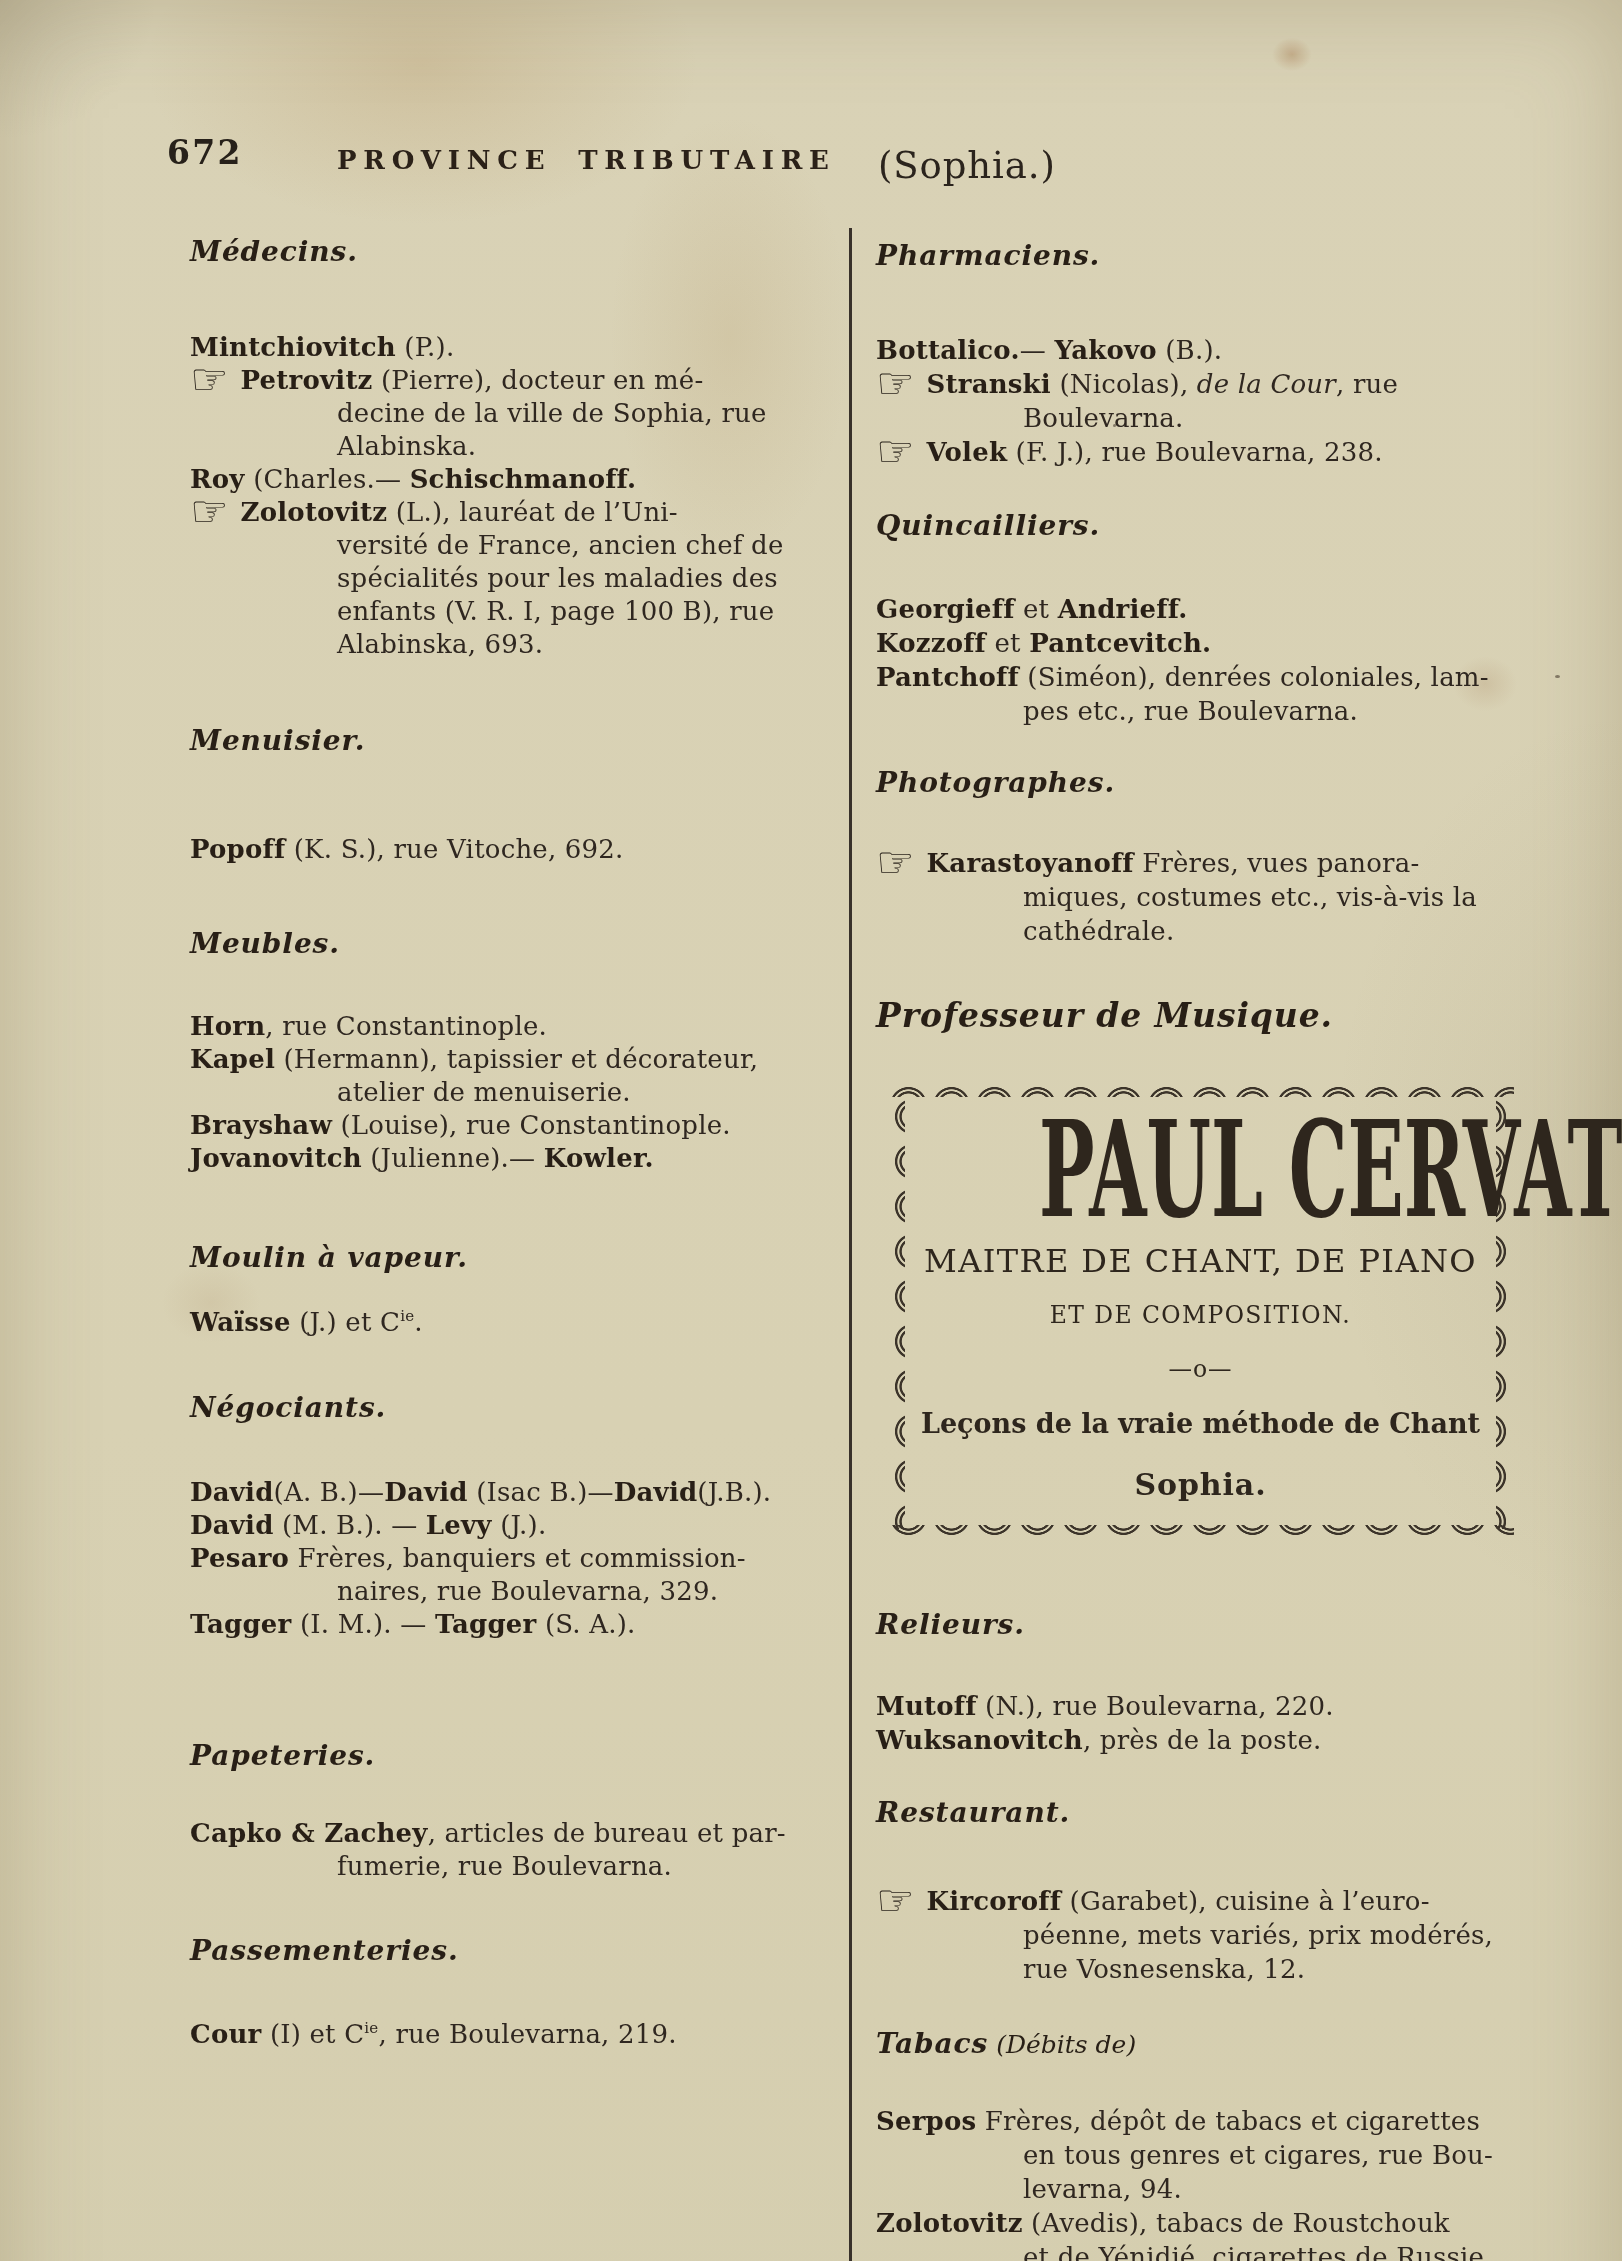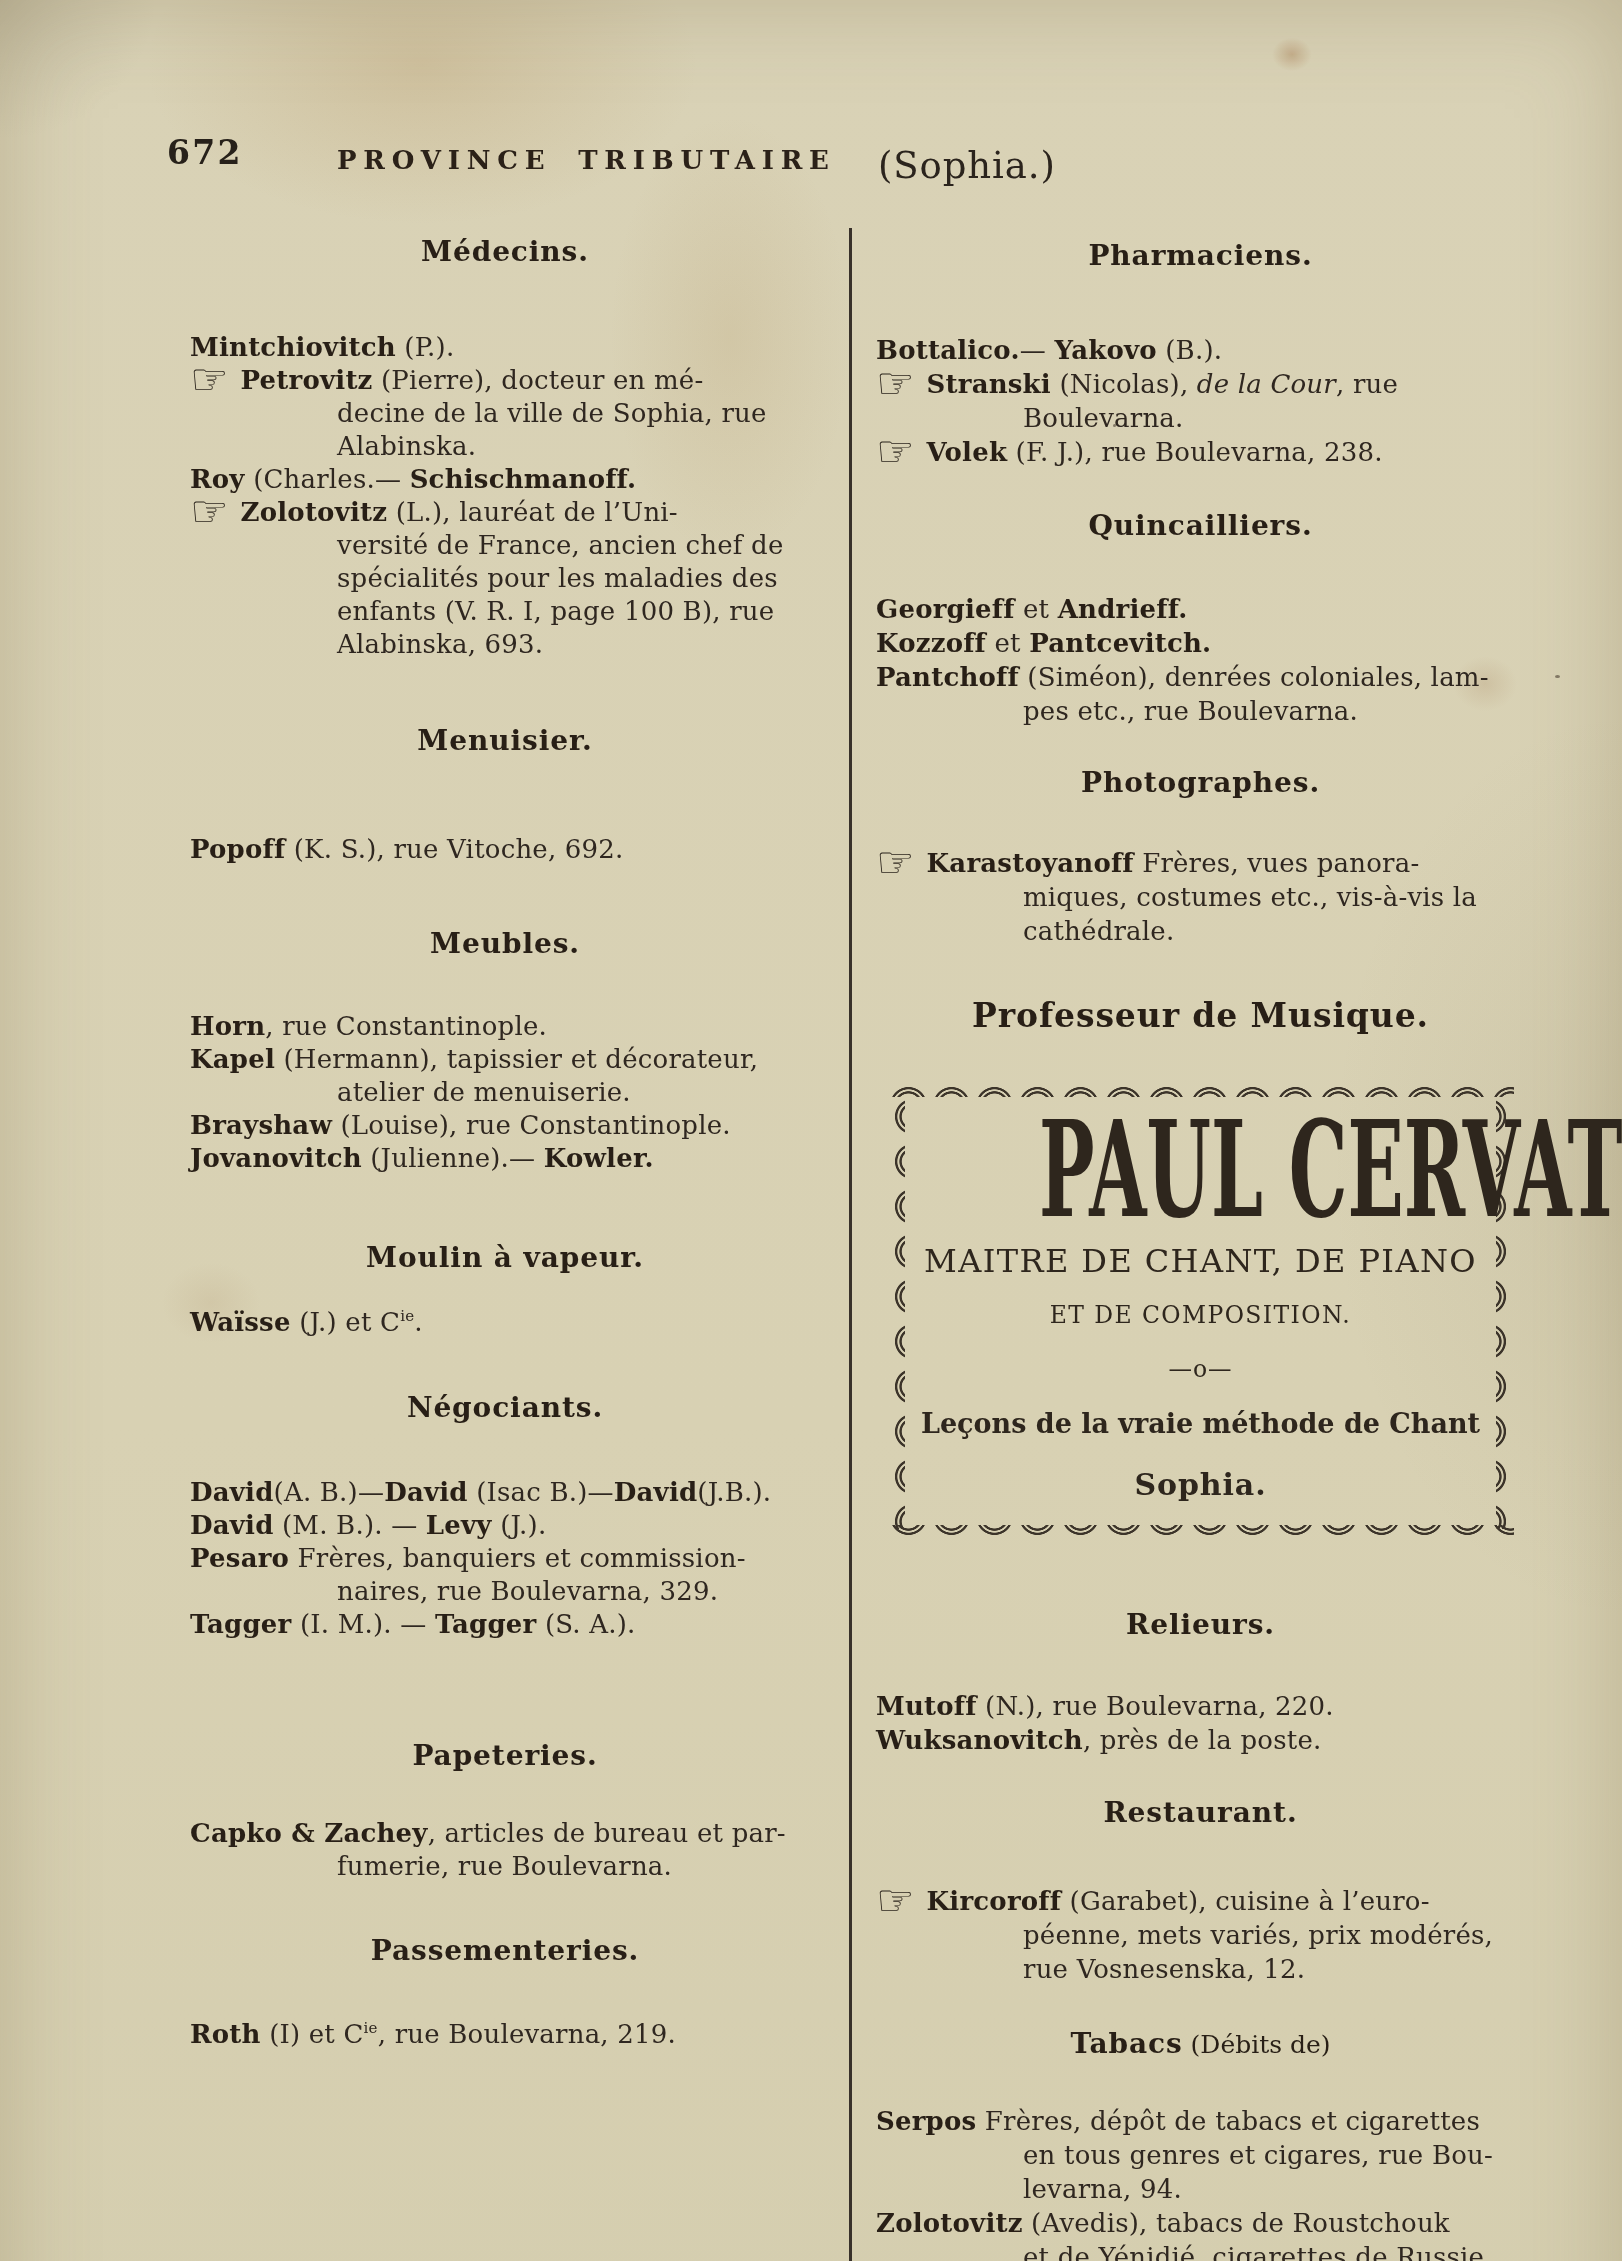--- a/index.html
+++ b/index.html
@@ -20,21 +20,21 @@
     box-shadow:inset 0 0 99px rgba(110,95,55,.28);
   }
   .abs{position:absolute;}
   .pageno{left:167px;top:133px;font-size:33px;font-weight:bold;letter-spacing:2.3px;color:#27211a;}
   .ptitle{left:337px;top:145px;font-size:26px;font-weight:bold;letter-spacing:6.8px;word-spacing:11px;color:#2b2118;}
   .pplace{left:878px;top:144px;font-size:37px;letter-spacing:0.9px;color:#2b241d;}
   .divider{left:849px;top:228px;width:3.2px;height:2227px;background:#38312a;}
   .col{position:absolute;top:226px;}
   .col-left{left:190px;width:630px;}
   .col-right{left:876px;width:649px;}
-  h2.shead{font-size:28px;line-height:32px;font-weight:bold;text-align:center;color:#281f16;letter-spacing:0.9px;margin:0;}
+  h2.shead{font-size:28px;line-height:32px;font-weight:bold;color:#281f16;letter-spacing:0.9px;margin:0;font-style:italic;}
   h2.h-big{font-size:33px;line-height:38px;}
   .hsuf{font-weight:normal;font-size:25px;letter-spacing:0;}
   .ln{font-size:26px;line-height:33px;letter-spacing:0.2px;margin:0;}
   .col-right .ln{line-height:34px;}
   .cont{padding-left:147px;}
   .b{font-weight:bold;color:#281f16;}
   .i{font-style:italic;}
   .sup{font-size:58%;vertical-align:super;}
   .mani{font-family:"DejaVu Sans","Liberation Sans",sans-serif;font-size:43px;line-height:0;vertical-align:-5.4px;margin-right:11.8px;color:#2b241c;}
   
@@ -131,21 +131,21 @@
     </section>
 
     <section class="sl6">
       <h2 class="shead"><span>Papeteries.</span></h2>
       <div class="ln"><span class="b">Capko &amp; Zachey</span><span>, articles de bureau et par-</span></div>
       <div class="ln cont"><span>fumerie,  rue  Boulevarna.</span></div>
     </section>
 
     <section class="sl7">
       <h2 class="shead"><span>Passementeries.</span></h2>
-      <div class="ln"><span class="b">Roth</span><span> (I) et C</span><span class="sup">ie</span><span>,  rue  Boulevarna,  219.</span></div>
+      <div class="ln"><span class="b">Cour</span><span> (I) et C</span><span class="sup">ie</span><span>,  rue  Boulevarna,  219.</span></div>
     </section>
 
   </div>
 
   <div class="col col-right">
 
     <section class="sr0">
       <h2 class="shead"><span>Pharmaciens.</span></h2>
       <div class="ln"><span class="b">Bottalico.</span><span>— </span><span class="b">Yakovo</span><span> (B.).</span></div>
       <div class="ln"><span class="mani">☞</span><span><span class="b">Stranski</span><span> (Nicolas),  </span><span class="i">de  la  Cour</span><span>,  rue</span></span></div>

